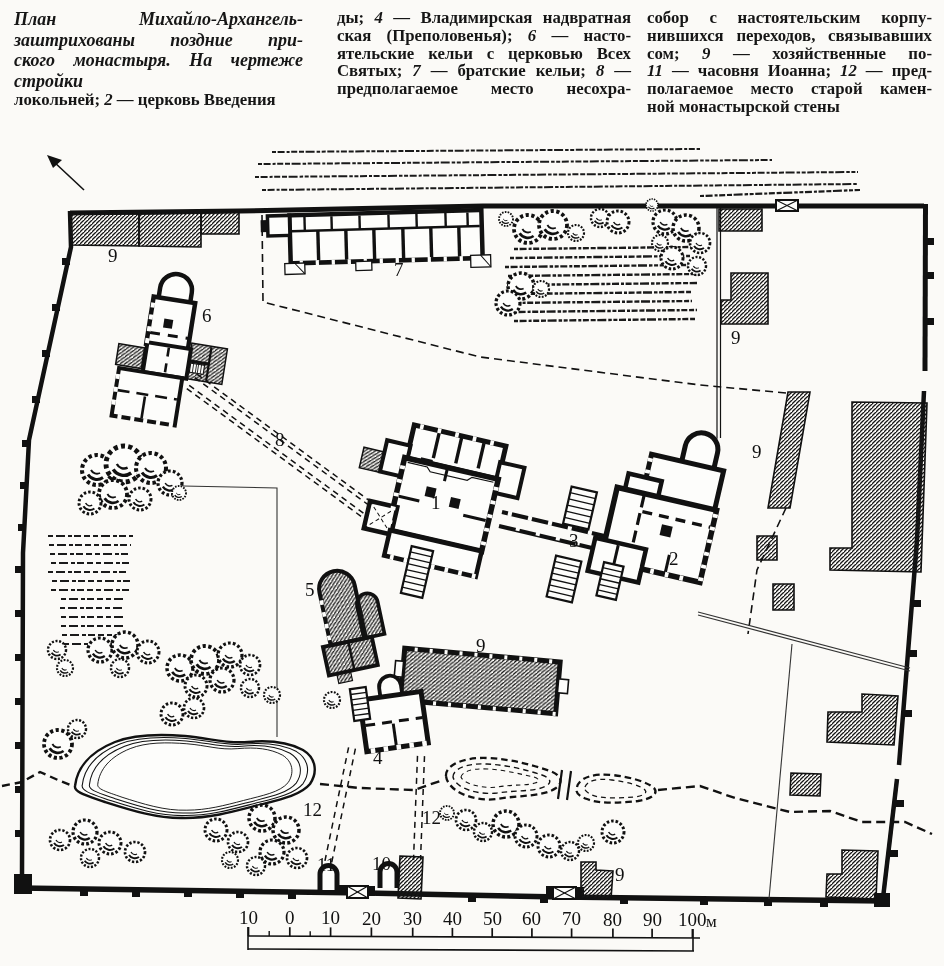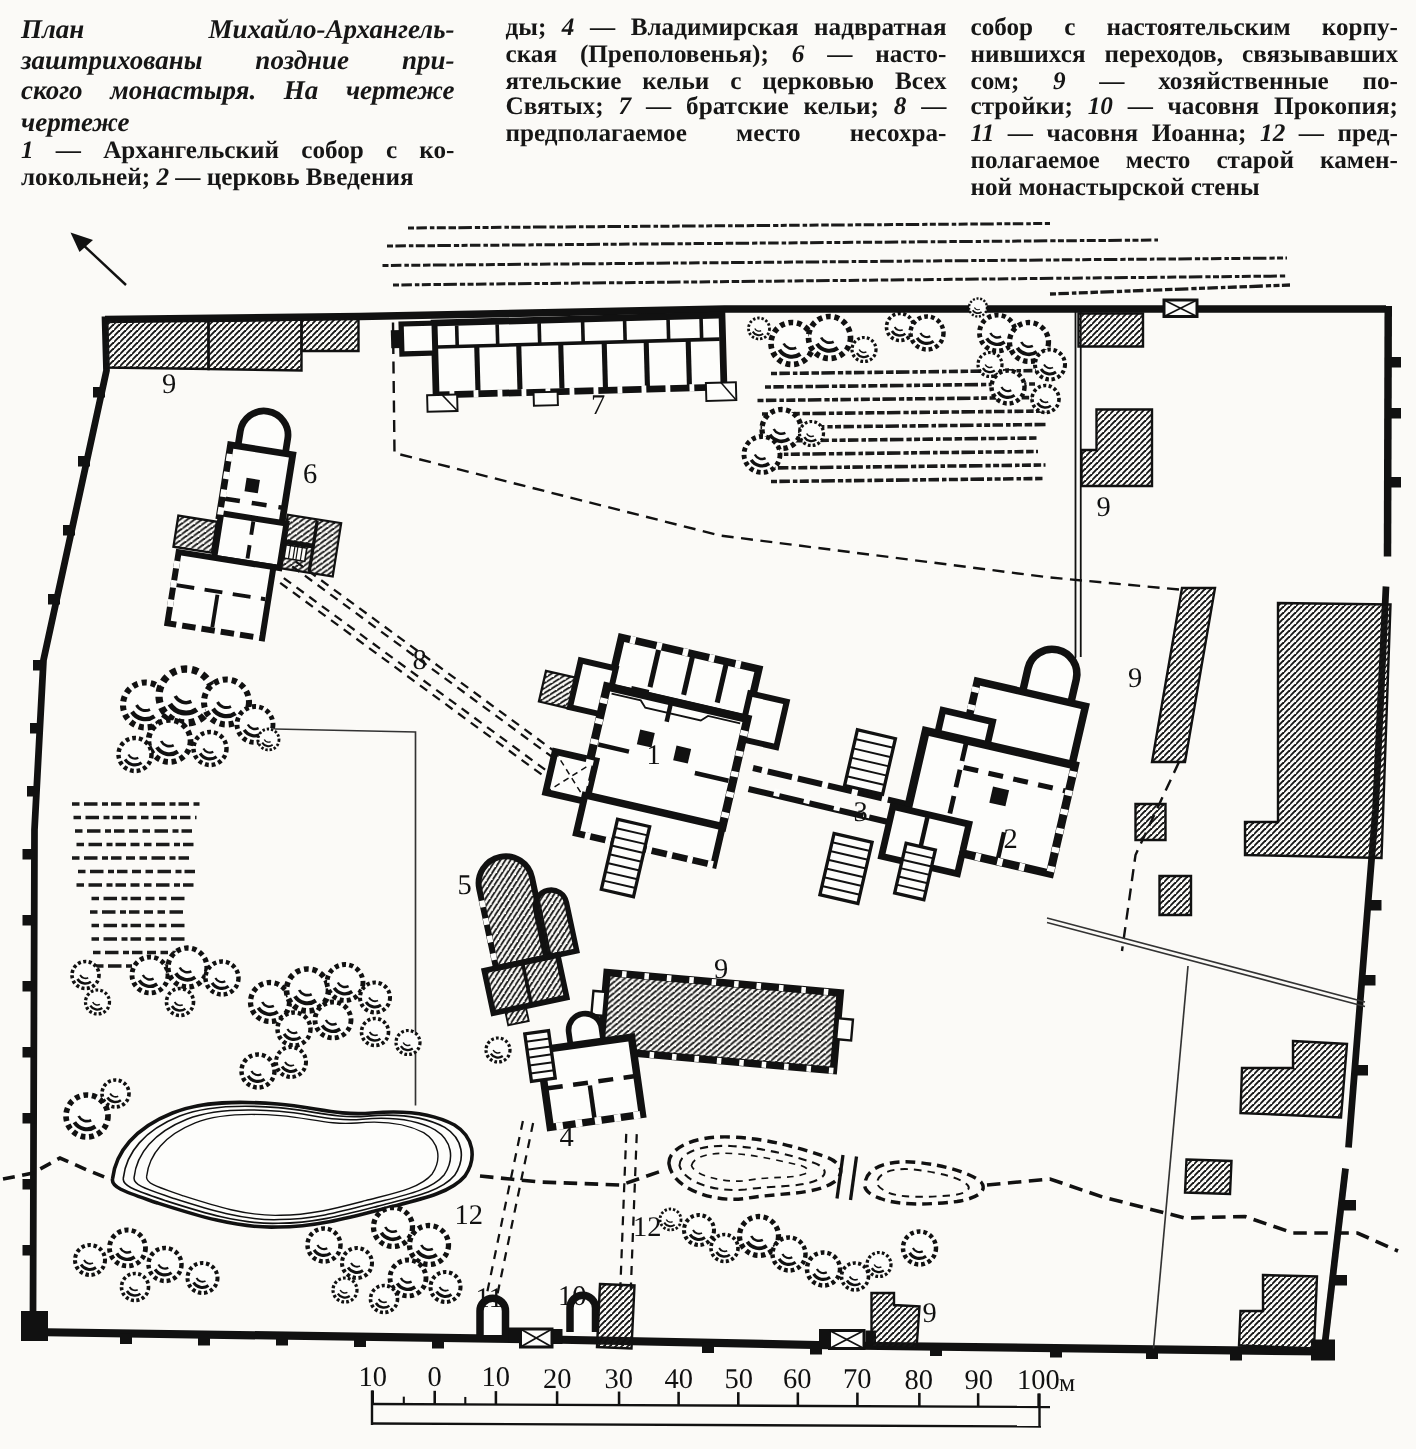--- a/index.html
+++ b/index.html
@@ -12,38 +12,36 @@
 .col i { font-weight:bold; }
 svg { position:absolute; left:0; top:0; }
 </style></head>
 <body>
 <div id="page">
 <div class="col" style="left:14px;width:289px">
 
 <div class="cap j it">План&nbsp;&nbsp;Михайло-Архангель-</div>
 <div class="cap j it">заштрихованы поздние при-</div>
 <div class="cap j it">ского монастыря. На чертеже</div>
-<div class="cap it">чертеже</div>
-<div class="j"><i>1</i> — Архангельский собор с ко-</div>
+<div class="cap it">стройки</div>
 <div>локольней; <i>2</i> — церковь Введения</div>
 </div>
 <div class="col" style="left:337px;width:294px">
 
 <div class="j">ды; <i>4</i> — Владимирская надвратная</div>
 <div class="j">ская (Преполовенья); <i>6</i> — насто-</div>
 <div class="j">ятельские кельи с церковью Всех</div>
 <div class="j">Святых; <i>7</i> — братские кельи; <i>8</i> —</div>
 <div class="j">предполагаемое место несохра-</div>
 </div>
 <div class="col" style="left:647px;width:285px">
 
 <div class="j">собор с настоятельским корпу-</div>
 <div class="j">нившихся переходов, связывавших</div>
 <div class="j">сом; <i>9</i> — хозяйственные по-</div>
-<div class="j">стройки; <i>10</i> — часовня Прокопия;</div>
 <div class="j"><i>11</i> — часовня Иоанна; <i>12</i> — пред-</div>
 <div class="j">полагаемое место старой камен-</div>
 <div>ной монастырской стены</div>
 </div>
 
 <svg width="944" height="966" viewBox="0 0 944 966">
 <defs>
 <pattern id="ht" patternUnits="userSpaceOnUse" width="4" height="4">
 <path d="M -1 5 L 5 -1" stroke="#161616" stroke-width="1.25" fill="none"></path>
 <path d="M -1 1 L 1 -1" stroke="#161616" stroke-width="1.25" fill="none"></path>

